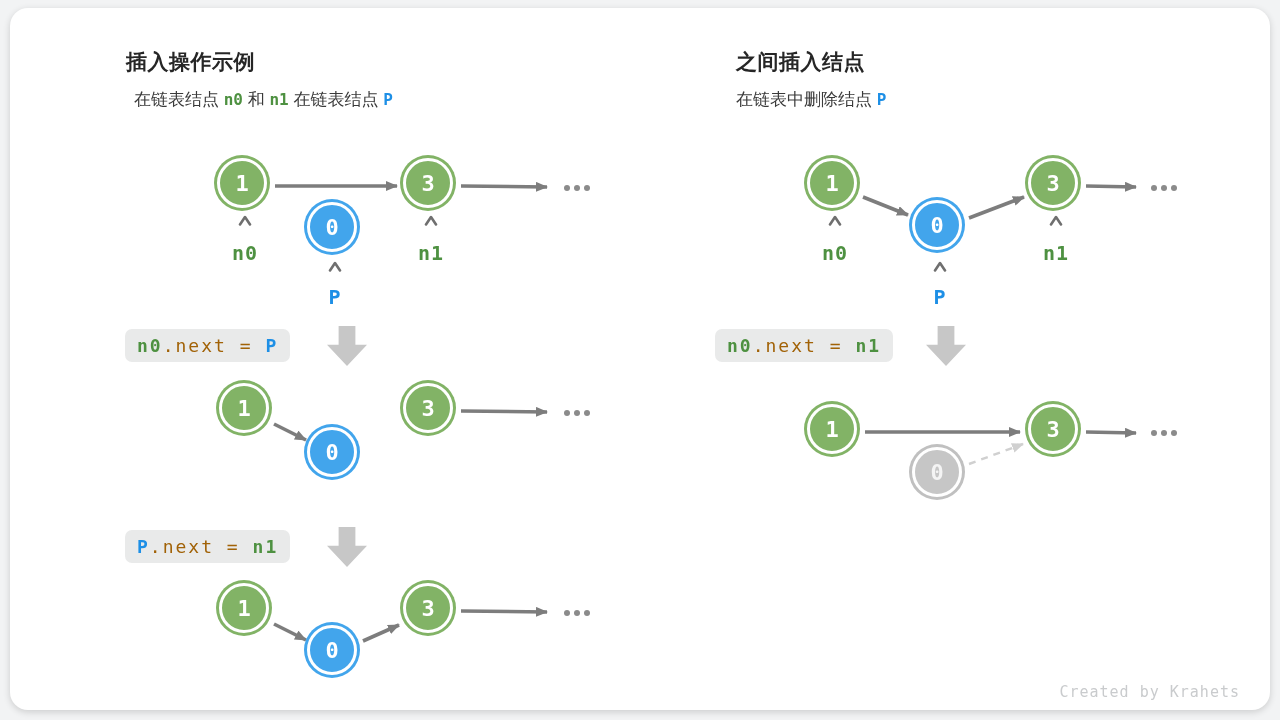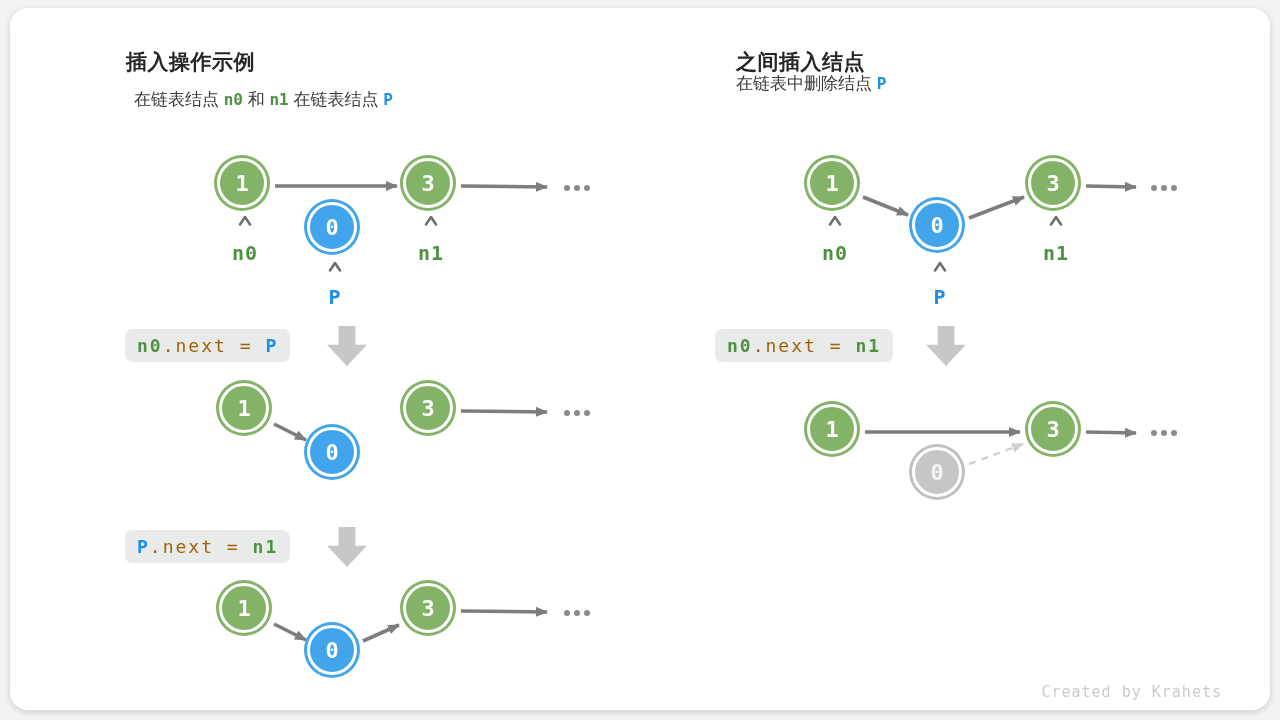--- a/index.html
+++ b/index.html
@@ -58,21 +58,21 @@
     position:absolute; height:33px; line-height:33px; padding:0 12px;
     background:#e9eaea; border-radius:7px; white-space:pre;
     font-family:"DejaVu Sans Mono","Liberation Mono",monospace;
     font-size:18px; letter-spacing:2px; display:inline-flex; align-items:center;
   }
   .block-arrow {
     position:absolute; width:40px; height:40px; background:#c7c7c7;
     clip-path:polygon(29% 0, 71% 0, 71% 47%, 100% 47%, 50% 100%, 0 47%, 29% 47%);
   }
   .credit {
-    position:absolute; right:48px; top:675px;
+    position:absolute; right:30px; top:675px;
     font-family:"DejaVu Sans Mono","Liberation Mono",monospace;
     font-size:15px; color:#c9cbcd; letter-spacing:1px;
   }
 </style>
 </head>
 <body>
 
 <div class="card">
 
   <svg class="wires">
@@ -170,21 +170,21 @@
   <div class="node green" style="left:393px;top:575px">
       <span>3</span>
     </div>
   <div class="dots" style="left:554px;top:602px">
       <i></i>
       <i></i>
       <i></i>
     </div>
 
   <div class="sec-title" style="left:726px;top:40px">之间插入结点</div>
-  <div class="sec-sub" style="left:726px;top:64px">
+  <div class="sec-sub" style="left:726px;top:80px">
     <span>在链表中删除结点 </span><span class="mono tok-blue">P</span>
   </div>
 
   <div class="node green" style="left:797px;top:150px">
       <span>1</span>
     </div>
   <div class="node blue" style="left:902px;top:192px">
       <span>0</span>
     </div>
   <div class="node green" style="left:1018px;top:150px">

